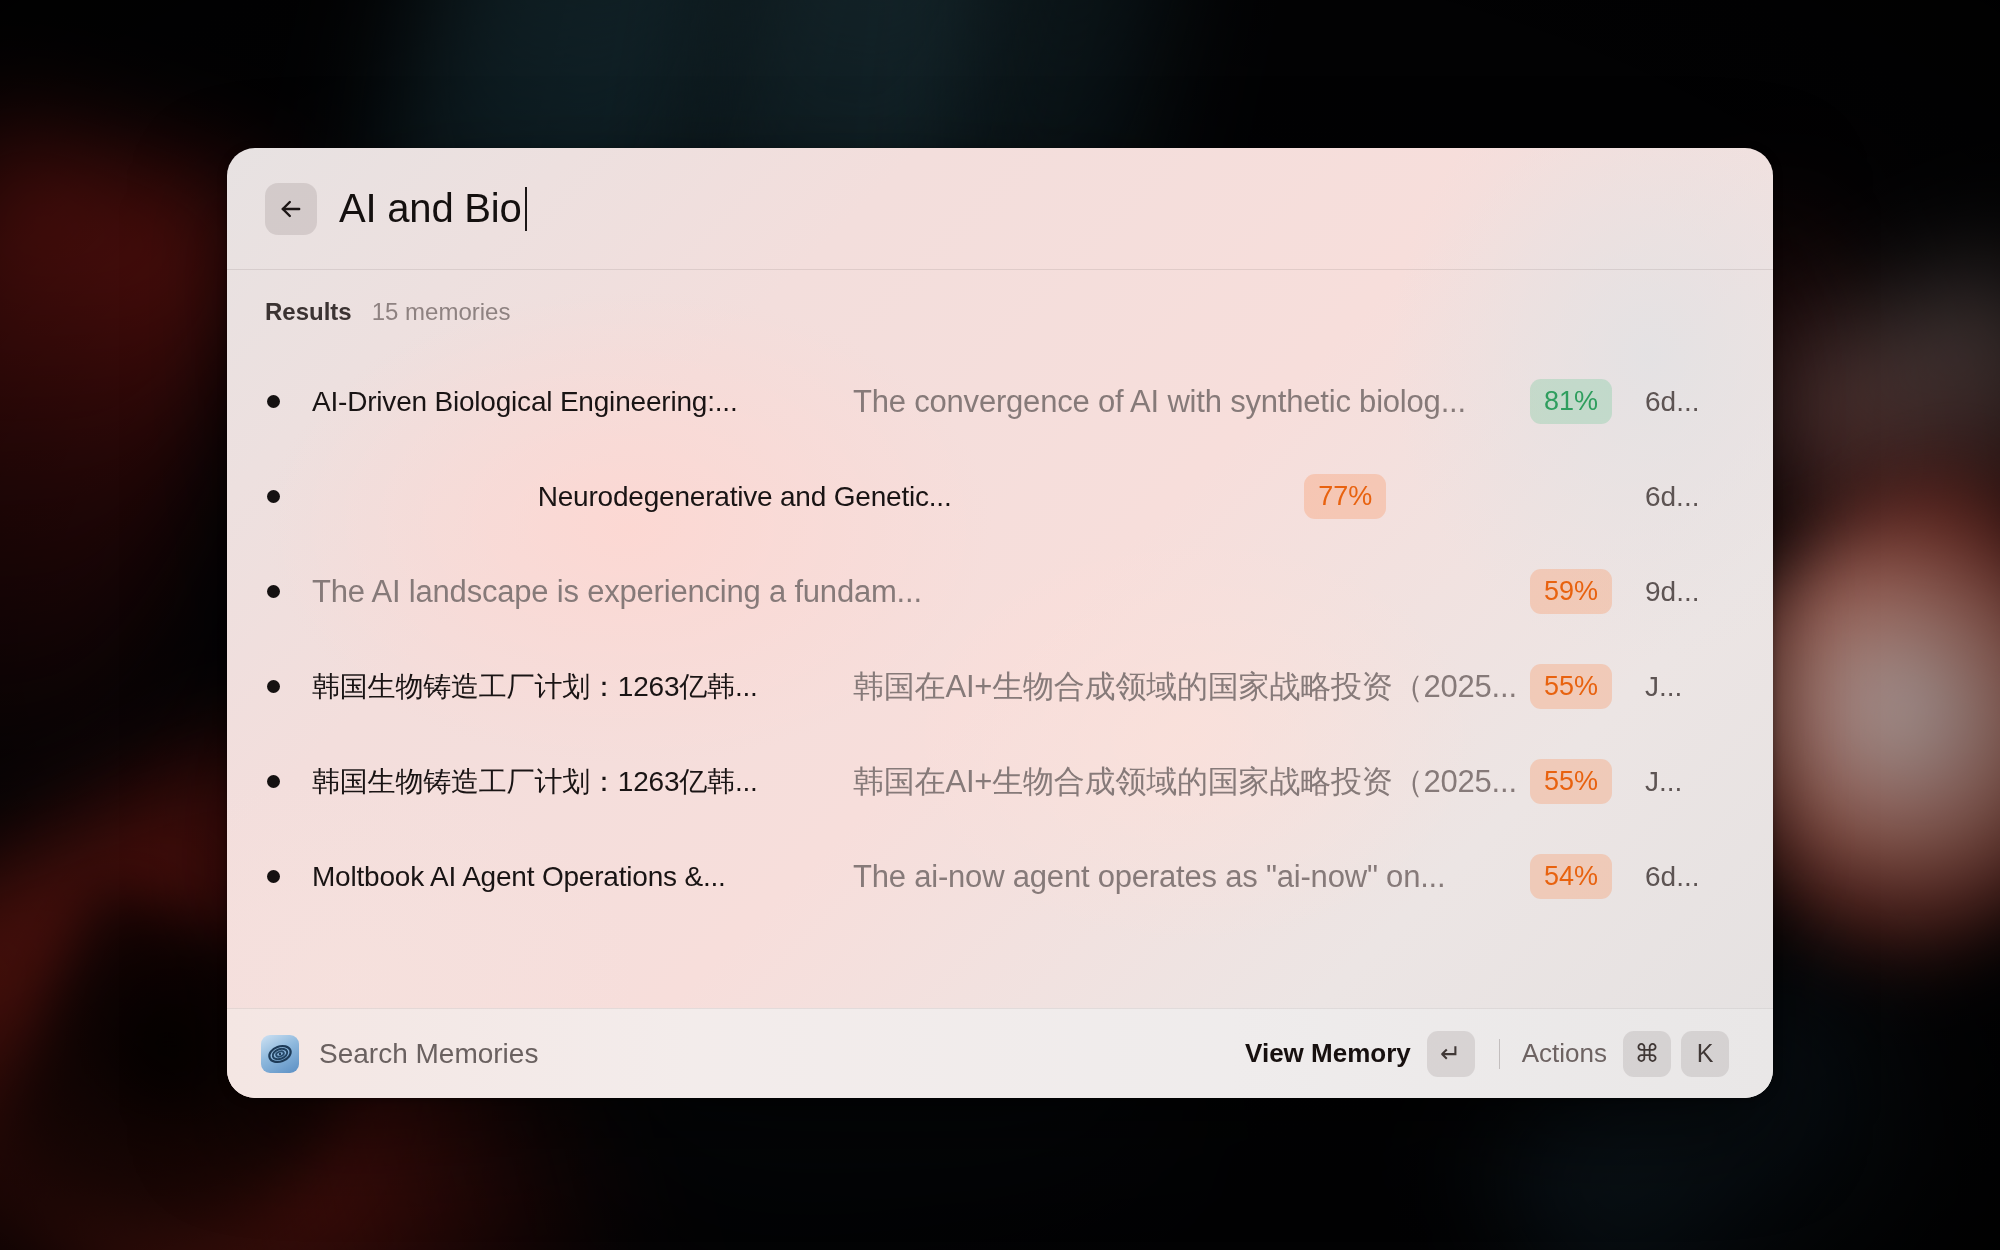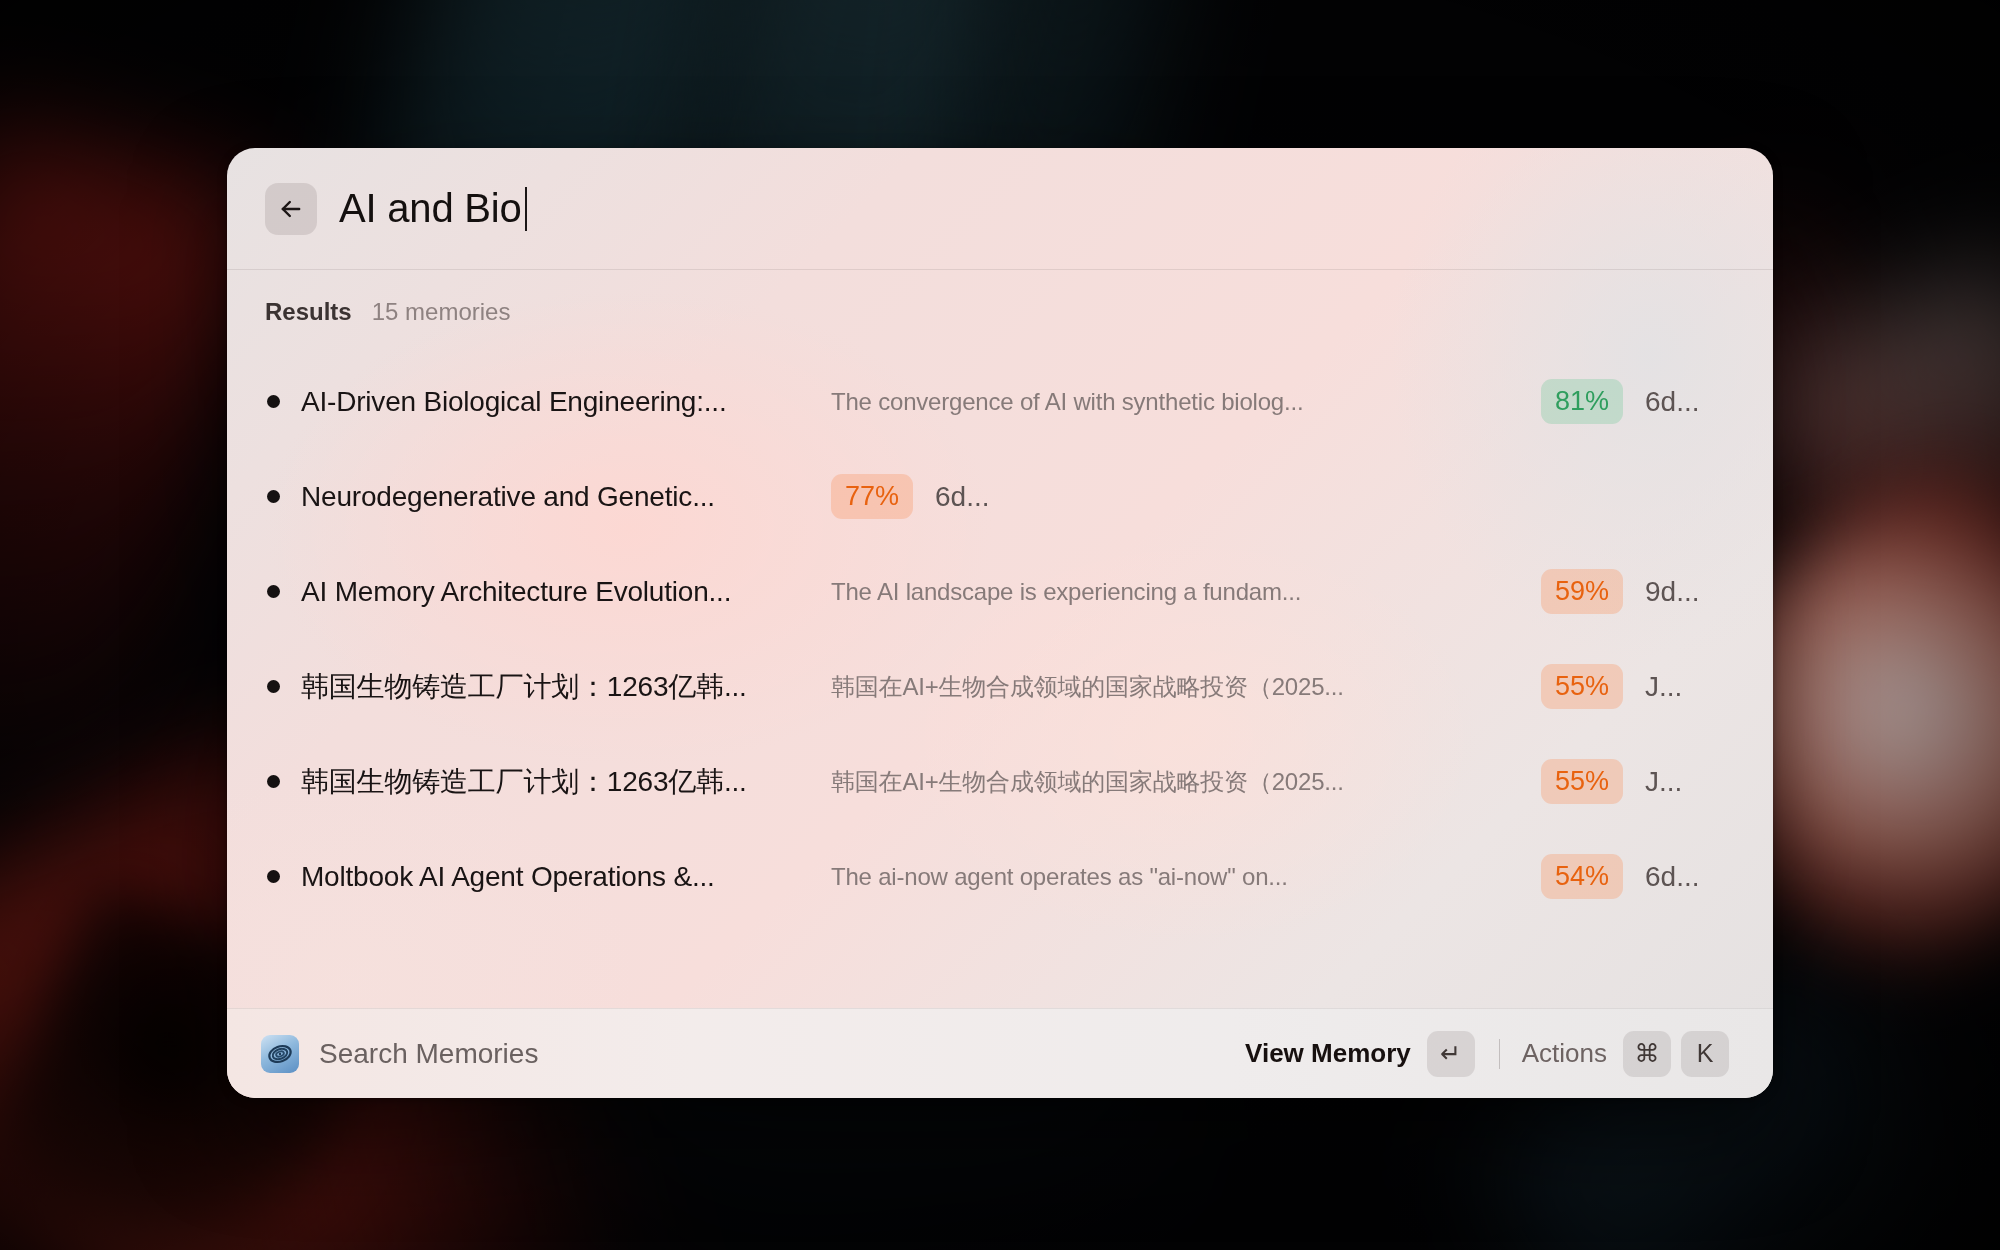--- a/index.html
+++ b/index.html
@@ -210,21 +210,22 @@
     padding: 0 18px;
     overflow: hidden;
   }
   .result-row {
     display: flex;
     align-items: center;
     height: 95px;
     padding: 0 22px;
     border-radius: 15px;
     cursor: pointer;
-    gap: 0;
+    gap: 11px;
+    justify-content: space-between;
   }
   .result-row.selected {
     background: rgba(128,118,118,0.17);
   }
   .bullet {
     flex: 0 0 34px;
     display: flex;
     align-items: center;
   }
   .bullet i {
@@ -236,21 +237,21 @@
   .r-title {
     flex: 0 0 530px;
     font-size: 28px;
     color: #191414;
     letter-spacing: -0.2px;
     white-space: nowrap;
     overflow: hidden;
   }
   .r-snippet {
     flex: 1 1 auto;
-    font-size: 24px;
+    font-size: 31px;
     color: #867a79;
     letter-spacing: -0.2px;
     white-space: nowrap;
     overflow: hidden;
     padding-right: 20px;
   }
   .r-score {
     flex: 0 0 auto;
     font-size: 27px;
     font-weight: 500;
@@ -378,21 +379,20 @@
             <i></i>
           </span>
           <span class="r-title">Neurodegenerative and Genetic...</span>
           <span class="r-score score-orange">77%</span>
           <span class="r-date">6d...</span>
         </div>
         <div class="result-row">
           <span class="bullet">
             <i></i>
           </span>
-          <span class="r-title">AI Memory Architecture Evolution...</span>
           <span class="r-snippet">The AI landscape is experiencing a fundam...</span>
           <span class="r-score score-orange">59%</span>
           <span class="r-date">9d...</span>
         </div>
         <div class="result-row">
           <span class="bullet">
             <i></i>
           </span>
           <span class="r-title">韩国生物铸造工厂计划：1263亿韩...</span>
           <span class="r-snippet">韩国在AI+生物合成领域的国家战略投资（2025...</span>

